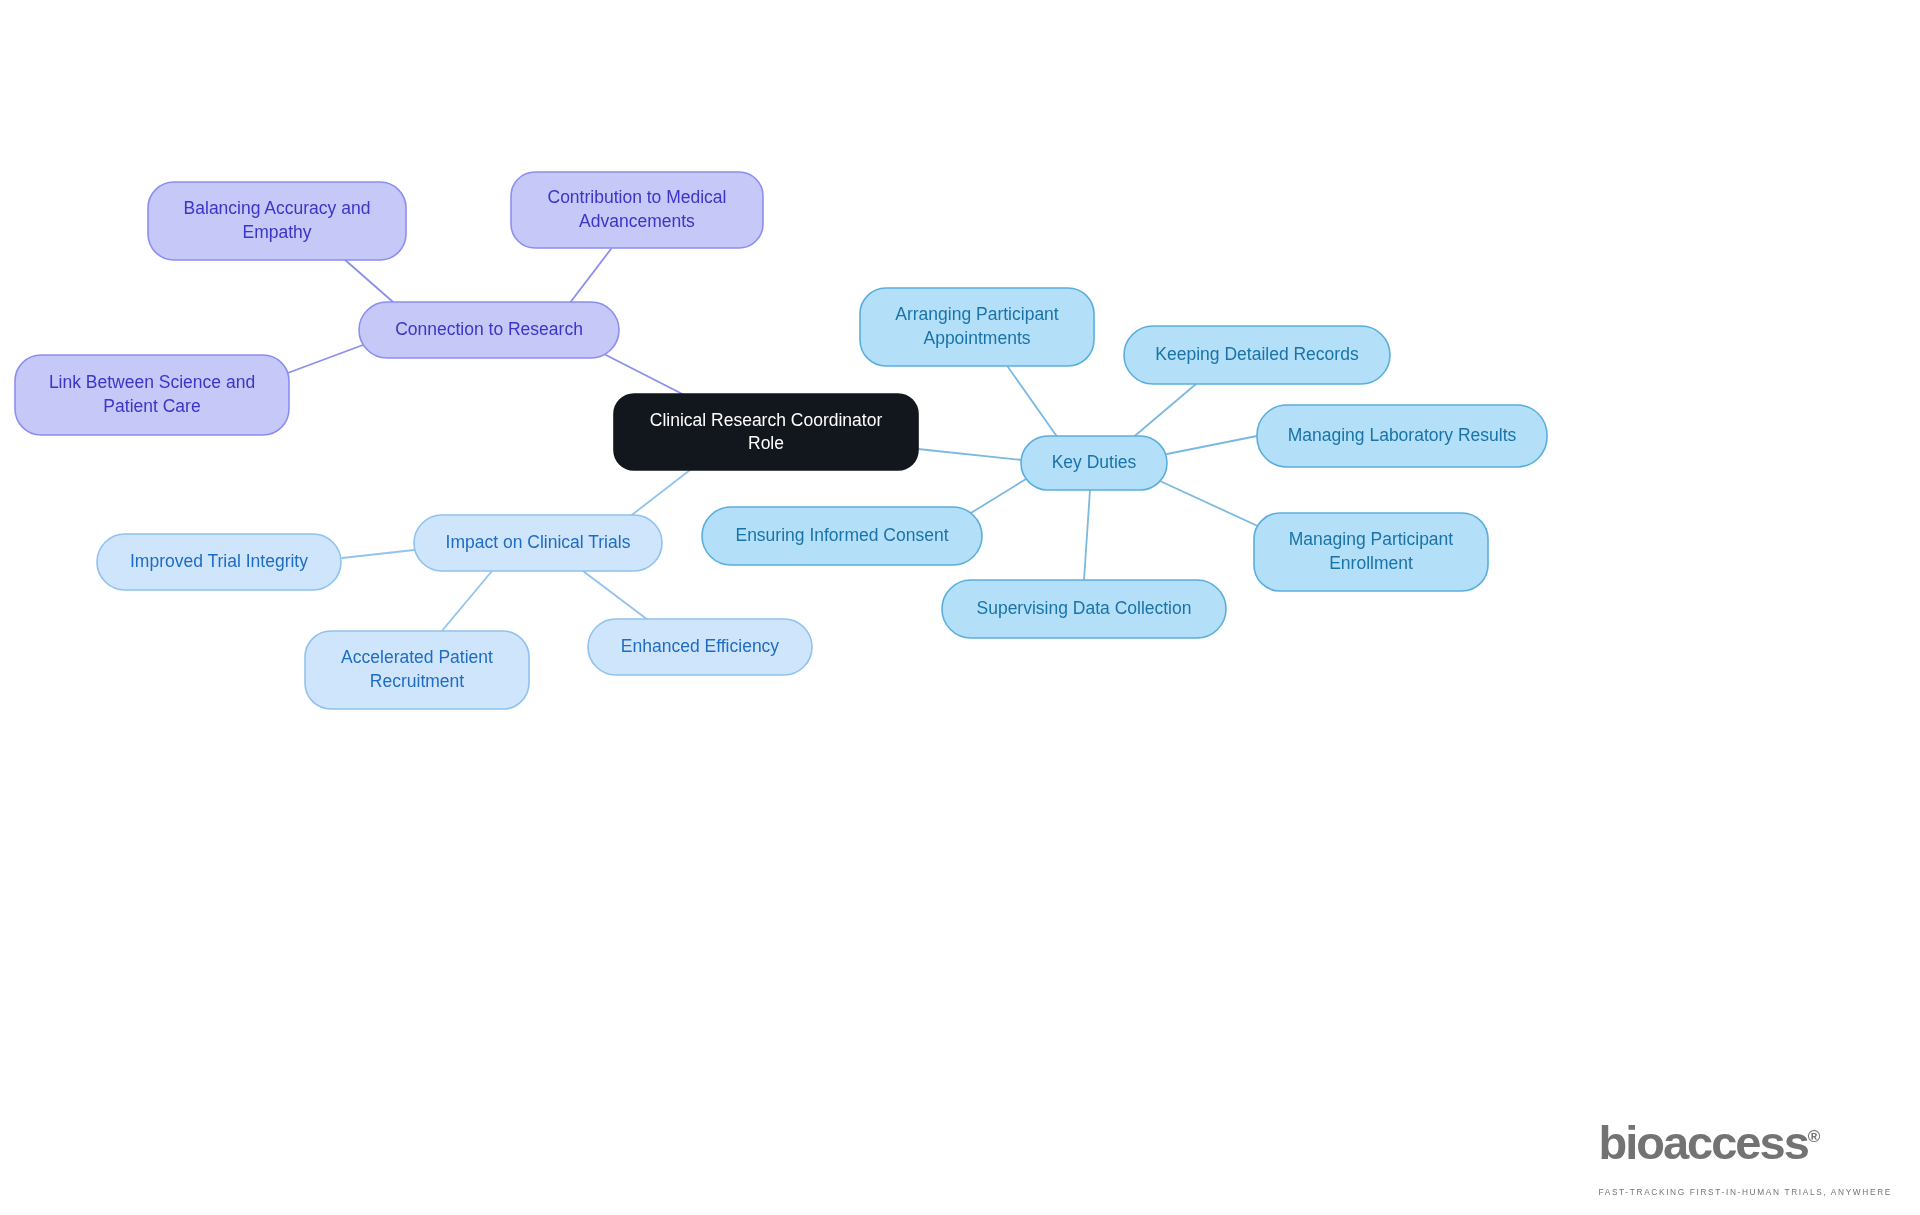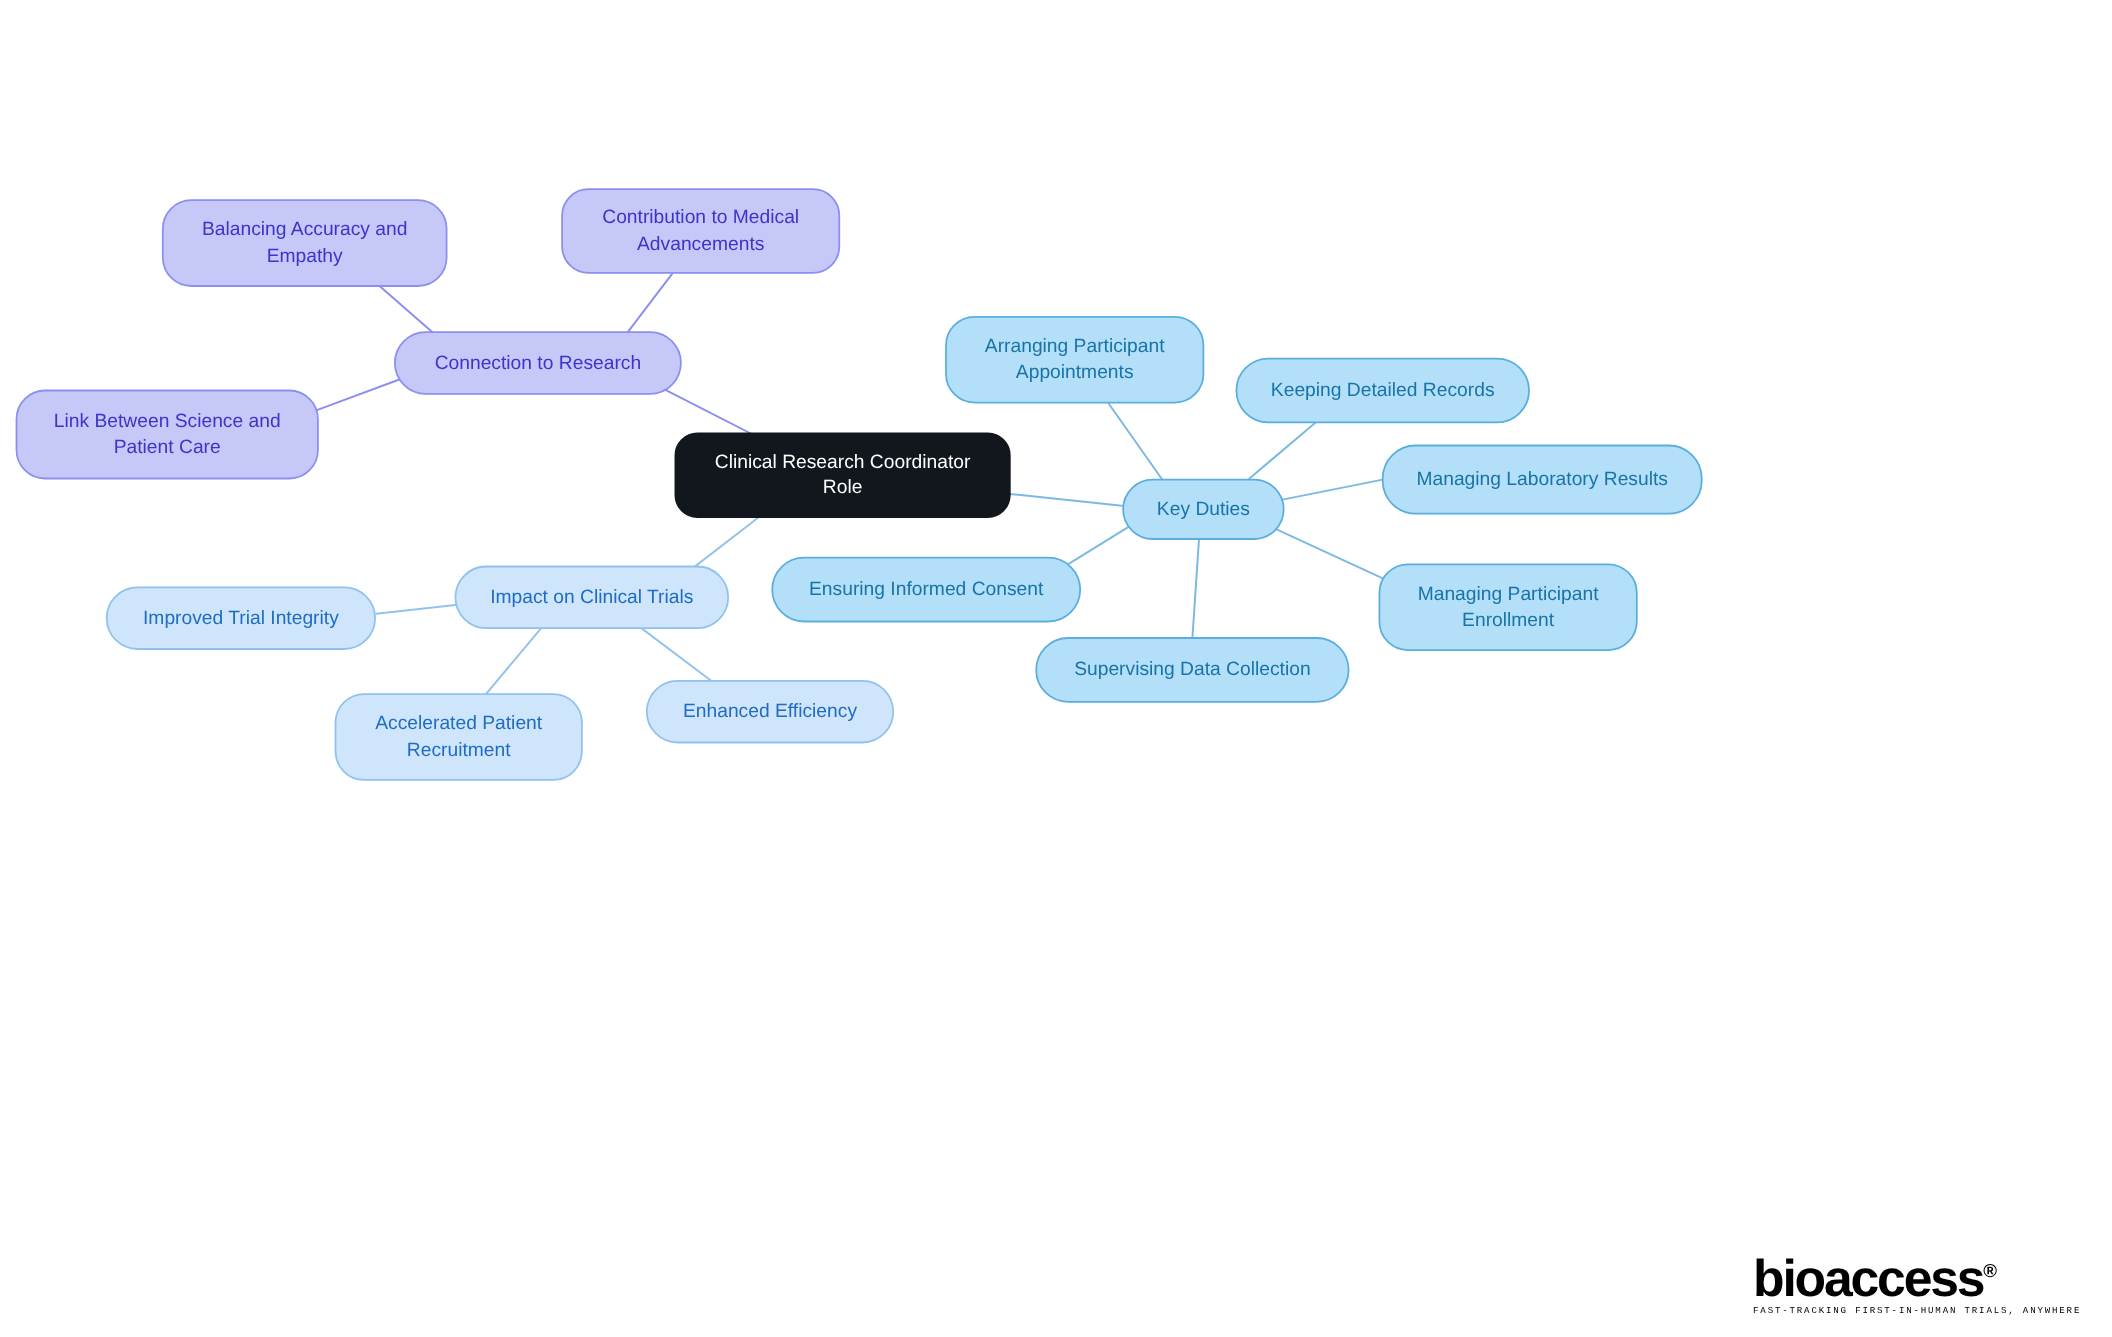--- a/index.html
+++ b/index.html
@@ -52,24 +52,24 @@
     position: relative;
     display: inline-block;
   }
   .logo-reg {
     font-size: 17px;
     vertical-align: super;
     letter-spacing: 0;
     font-weight: bold;
   }
   .logo-tagline {
-    font-family: Liberation Mono, monospace;
+    font-family: Liberation Sans, sans-serif;
     font-size: 8.3px;
     letter-spacing: 1.65px;
-    margin-top: 3px;
+    margin-top: 21px;
     font-weight: normal;
     white-space: nowrap;
   }
 </style>
 </head>
 <body style="background: rgb(255, 255, 255);">
 
 <svg id="mindmap-canvas" viewBox="0 0 1920 1215" xmlns="http://www.w3.org/2000/svg">
   <g id="edges-layer">
       <line class="edge-line" x1="700" y1="403" x2="600" y2="352" stroke="#8b8ff0" stroke-width="1.8"></line>
@@ -149,18 +149,18 @@
         <rect class="node-shape" x="305" y="631" width="224" height="78" rx="26" ry="26" fill="#cfe5fb" stroke="#8fc2ee"></rect>
         <text class="node-label" x="417" fill="#1e6cc4" font-size="17.5"><tspan x="417" y="658">Accelerated Patient</tspan><tspan x="417" y="682">Recruitment</tspan></text>
       </g>
       <g>
         <rect class="node-shape" x="588" y="619" width="224" height="56" rx="28" ry="28" fill="#cfe5fb" stroke="#8fc2ee"></rect>
         <text class="node-label" x="700" fill="#1e6cc4" font-size="17.5"><tspan x="700" y="647">Enhanced Efficiency</tspan></text>
       </g>
     </g>
 </svg>
 
-<div class="logo-wrap" style="color: #000000;">
+<div class="logo-wrap" style="color: #737373;">
   <div class="logo-word">
     <span>bioaccess</span><span class="logo-reg">®</span>
   </div>
   <div class="logo-tagline">FAST-TRACKING FIRST-IN-HUMAN TRIALS, ANYWHERE</div>
 </div>
 
 </body></html>

